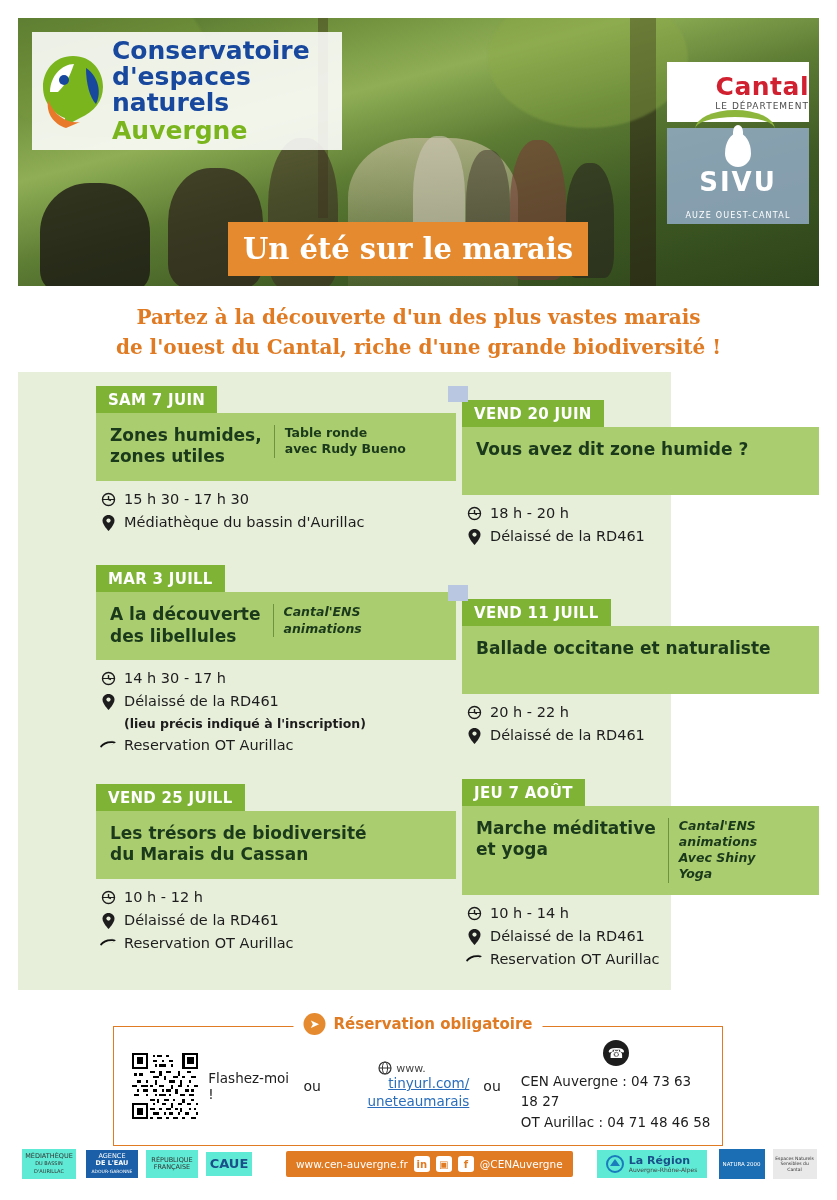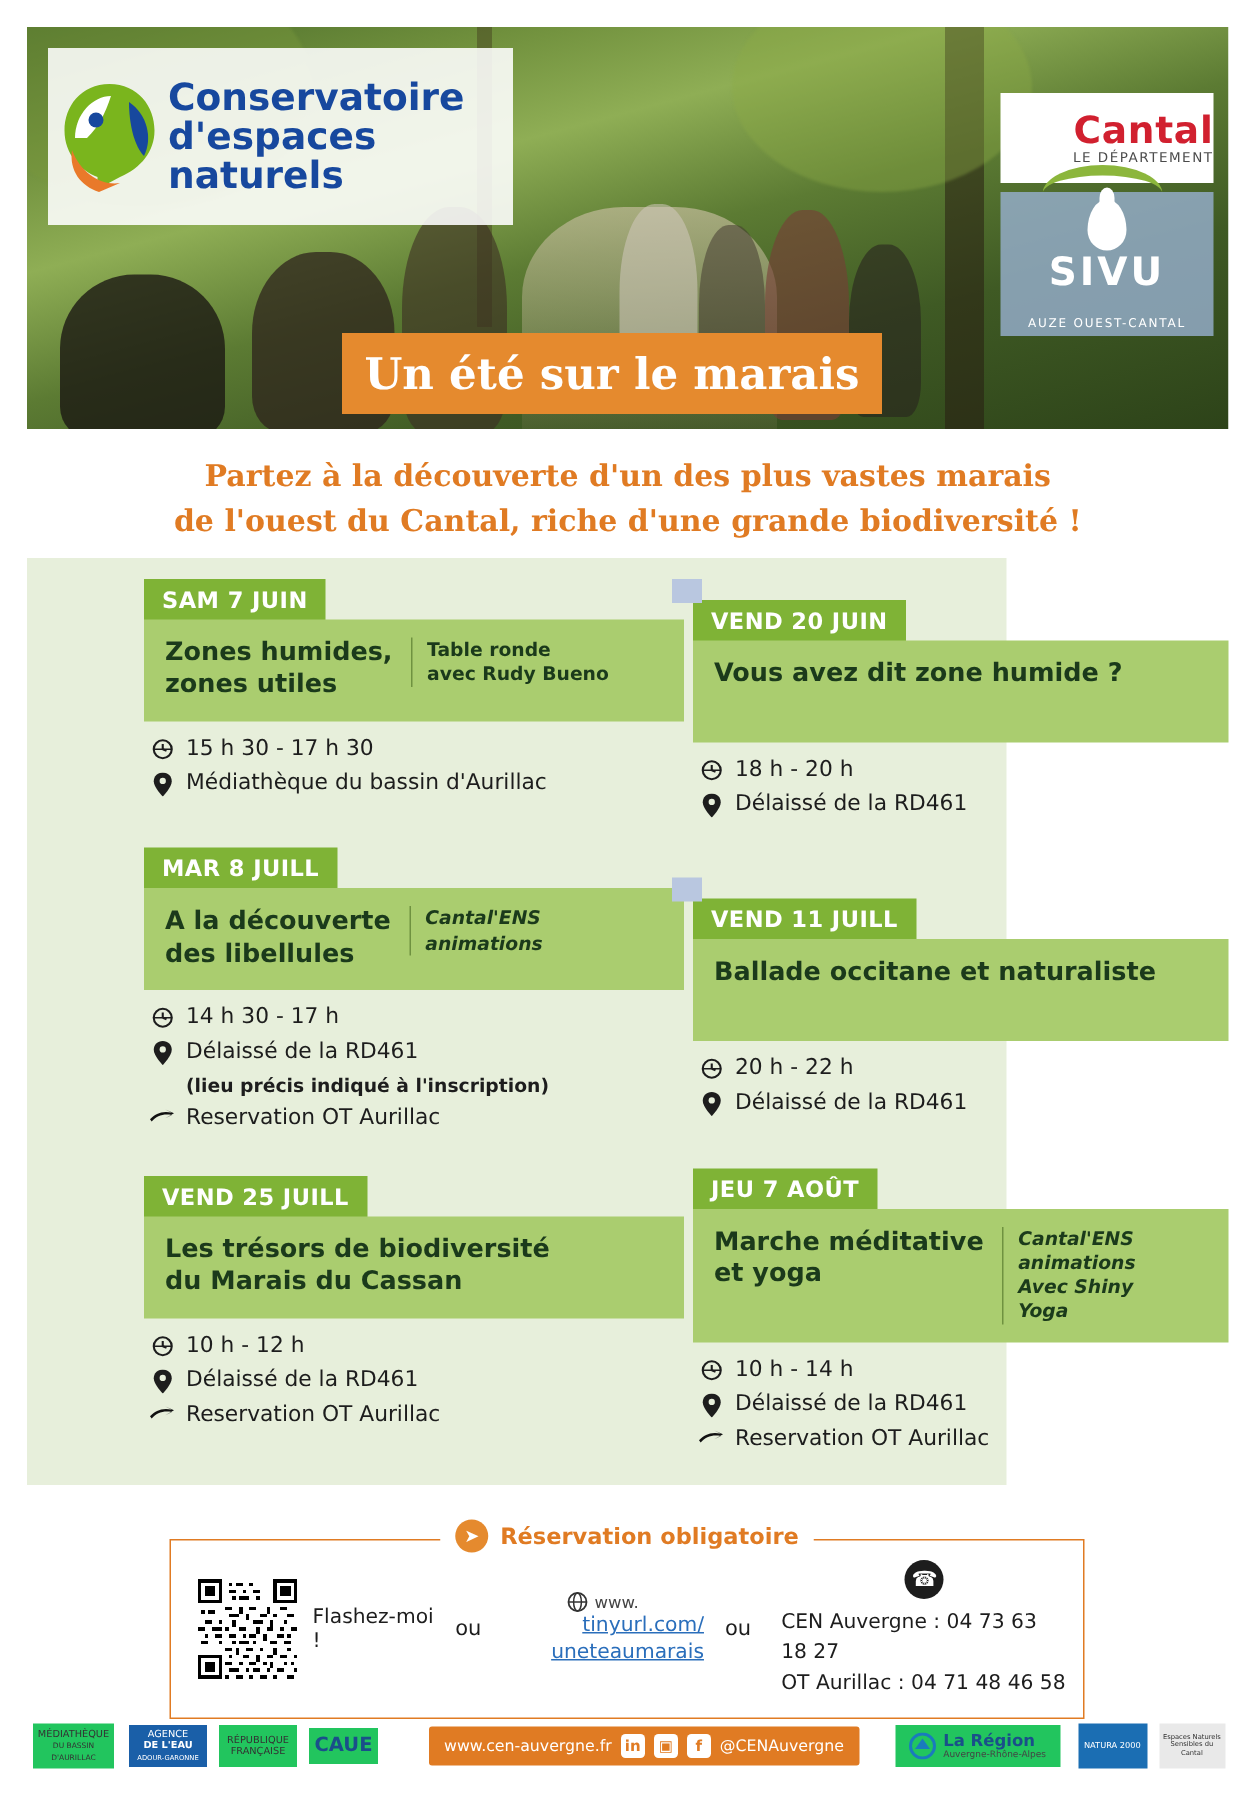--- a/index.html
+++ b/index.html
@@ -143,21 +143,21 @@
     position:absolute;left:0;top:1128px;width:801px;height:36px;
     display:flex;align-items:center;
   }
   .f-logo{font-size:6.5px;color:#333;text-align:center;line-height:1.15;}
   .social{
     background:#e07b23;color:#fff;height:26px;display:flex;align-items:center;
     gap:6px;padding:0 10px;border-radius:2px;font-size:10.5px;
   }
   .sq{width:16px;height:16px;background:#fff;border-radius:3px;color:#e07b23;
     display:flex;align-items:center;justify-content:center;font-size:10px;font-weight:bold;}
-  .box-logo{border:1px solid #bbb;background:#22c55e;display:flex;align-items:center;
+  .box-logo{border:1px solid #bbb;background:#5eead4;display:flex;align-items:center;
     justify-content:center;text-align:center;}
 </style>
 </head>
 <body>
 
 <div class="poster">
 
   <div class="hero">
     <div class="path"></div>
     <div class="trunk" style="left:612px;top:0;width:26px;height:268px;"></div>
@@ -178,20 +178,21 @@
           <path d="M33 2 C14 2 3 17 3 33 C3 49 14 60 25 64 L25 72 L40 64 C54 58 63 47 63 33 C63 17 52 2 33 2 Z" fill="#7ab51d"></path>
           <path d="M10 38 C10 22 22 10 34 10 C30 22 26 30 18 38 Z" fill="#ffffff"></path>
           <circle cx="24" cy="26" r="5" fill="#17489e"></circle>
           <path d="M8 46 C14 62 28 70 40 68 L26 74 C14 70 6 60 8 46 Z" fill="#e9792a"></path>
           <path d="M46 14 C58 22 62 38 56 50 C50 44 46 30 46 14 Z" fill="#17489e"></path>
         </svg>
       </div>
       <div class="logo-text">
         <div class="l1">Conservatoire</div>
         <div class="l2">d'espaces naturels</div>
+        <div class="l3">Auvergne</div>
       </div>
     </div>
 
     <div class="cantal-box">
       <div class="cantal-swoosh"></div>
       <div class="ct">Cantal</div>
       <div class="cd">LE DÉPARTEMENT</div>
     </div>
 
     <div class="sivu-box">
@@ -230,21 +231,21 @@
             <div class="row">
               <span class="ico">
                 <svg width="13" height="16" viewBox="0 0 13 16">
                   <path d="M6.5 0 C3 0 0.5 2.5 0.5 5.8 C0.5 10 6.5 16 6.5 16 C6.5 16 12.5 10 12.5 5.8 C12.5 2.5 10 0 6.5 0 Z" fill="#1d1d1d"></path>
                   <circle cx="6.5" cy="5.6" r="2.1" fill="#e7efdb"></circle>
                 </svg>
               </span>
               <span class="txt">Médiathèque du bassin d'Aurillac</span>
             </div>
           </div></div>
-        <div class="event" style="margin-bottom: 30px;"><div class="date-tag">MAR 8 JUILL</div><div class="title-green">
+        <div class="event" style="margin-bottom: 30px;"><div class="date-tag">MAR 3 JUILL</div><div class="title-green">
             <div class="main">A la découverte<br>des libellules</div>
             <div class="side italic">Cantal'ENS<br>animations</div>
           </div><div class="info">
             <div class="row">
               <span class="ico">
                 <svg width="15" height="15" viewBox="0 0 15 15">
                   <circle cx="7.5" cy="7.5" r="6" fill="none" stroke="#1d1d1d" stroke-width="1.4"></circle>
                   <line x1="7.5" y1="7.5" x2="7.5" y2="4" stroke="#1d1d1d" stroke-width="1.4"></line>
                   <line x1="7.5" y1="7.5" x2="10" y2="8.5" stroke="#1d1d1d" stroke-width="1.4"></line>
                   <line x1="1.5" y1="7.5" x2="13.5" y2="7.5" stroke="#1d1d1d" stroke-width="1"></line>

